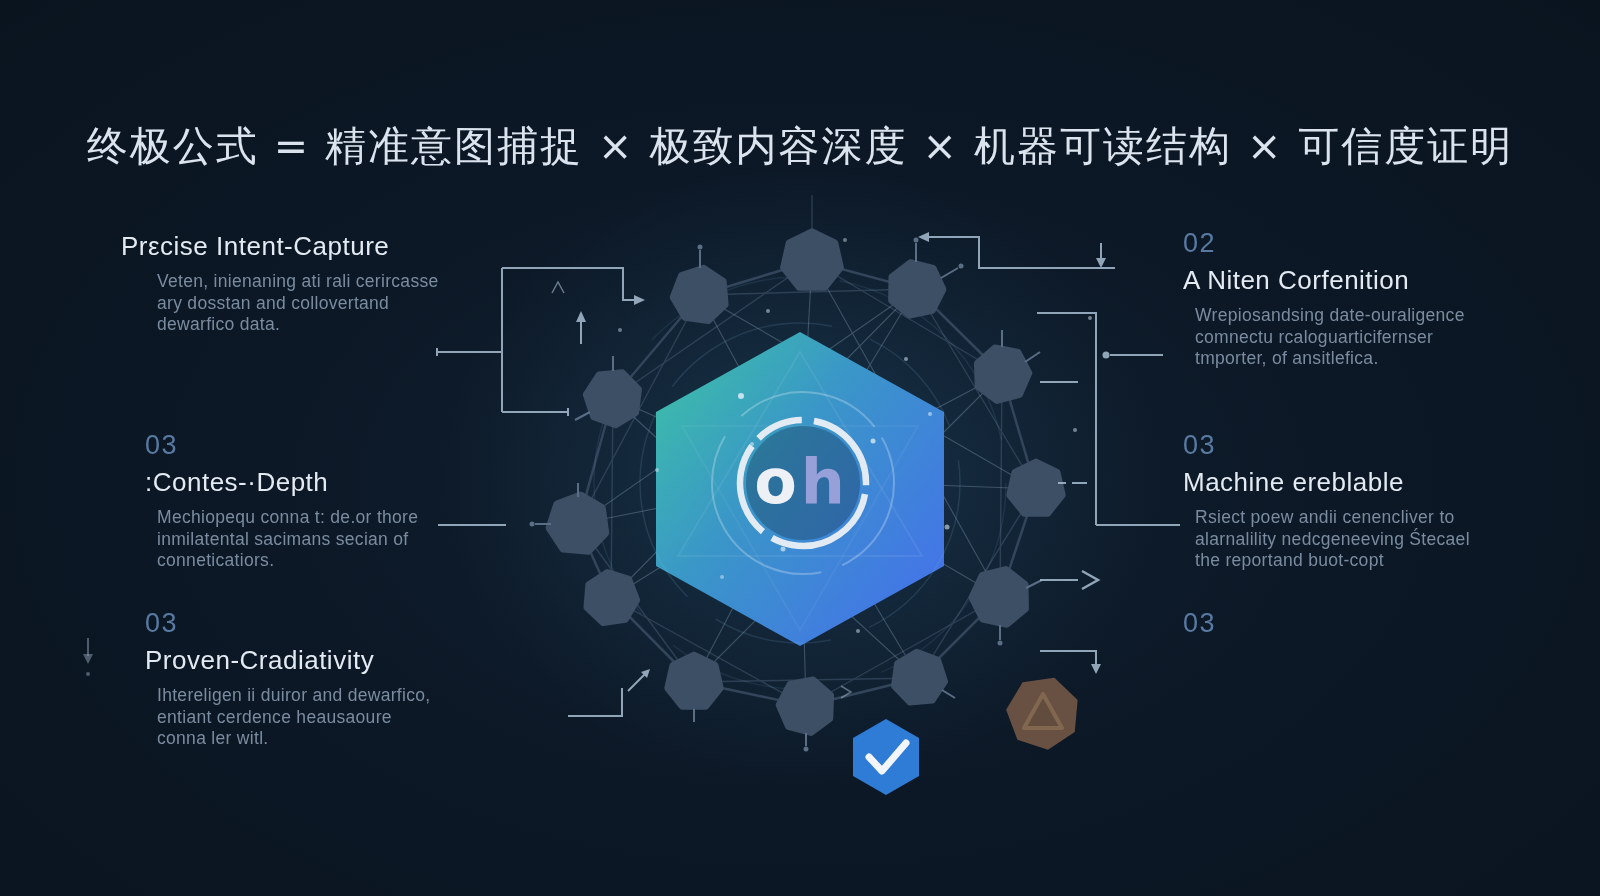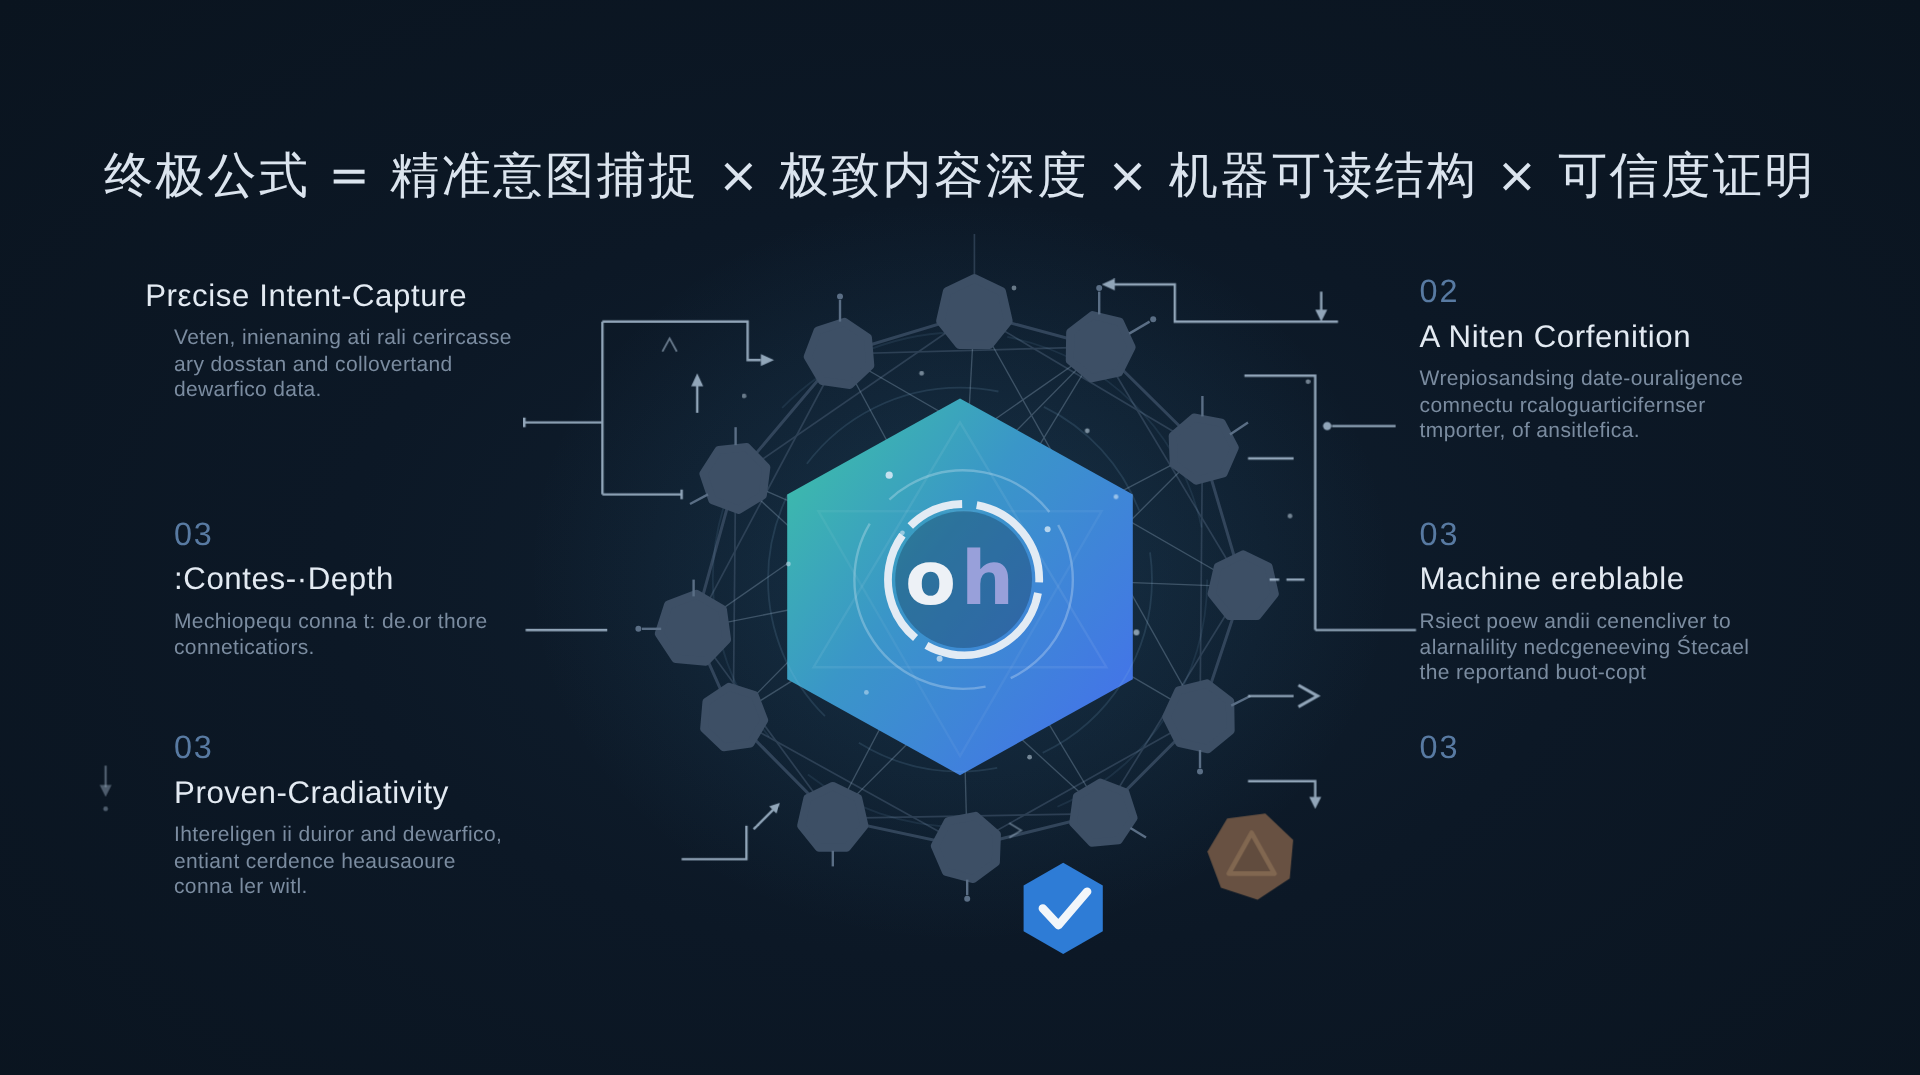--- a/index.html
+++ b/index.html
@@ -10,21 +10,21 @@
   }
   .main-title{
     position:absolute;top:92px;left:0;right:0;text-align:center;
     font-size:41px;font-weight:400;color:#dbe4ee;letter-spacing:2px;
     font-family:"DejaVu Sans","Liberation Sans",sans-serif;
   }
   .net-svg{position:absolute;left:0;top:0;}
   .section{position:absolute;width:400px;}
   .sec-num{font-size:27px;line-height:34px;color:#587aa2;letter-spacing:1.5px;}
   .sec-title{font-size:26px;line-height:40px;color:#e3eaf2;font-weight:400;letter-spacing:.5px;white-space:nowrap;}
-  .sec-body{margin-top:5px;font-size:17.5px;line-height:21.5px;color:#7b8ca0;letter-spacing:.3px;}
+  .sec-body{margin-top:5px;font-size:17.5px;line-height:21.5px;color:#7b8ca0;letter-spacing:.3px;margin-left:12px;}
   .s-left{left:145px;}
   .s-right{left:1183px;}
   .row1{top:226px;} .row2{top:428px;} .row3{top:606px;}
   .s1 .sec-title{margin-left:-24px;}
 </style>
 </head>
 <body>
 
 <div class="page">
 
@@ -222,20 +222,21 @@
       <div>comnectu rcaloguarticifernser</div>
       <div>tmporter, of ansitlefica.</div>
     </div>
   </div>
 
   <div class="section s-left row2">
     <div class="sec-num">03</div>
     <div class="sec-title">:Contes-·Depth</div>
     <div class="sec-body">
       <div>Mechiopequ conna t: de.or thore</div>
+      <div>inmilatental sacimans secian of</div>
       <div>conneticatiors.</div>
     </div>
   </div>
 
   <div class="section s-right row2">
     <div class="sec-num">03</div>
     <div class="sec-title">Machine ereblable</div>
     <div class="sec-body">
       <div>Rsiect poew andii cenencliver to</div>
       <div>alarnalility nedcgeneeving Śtecael</div>

